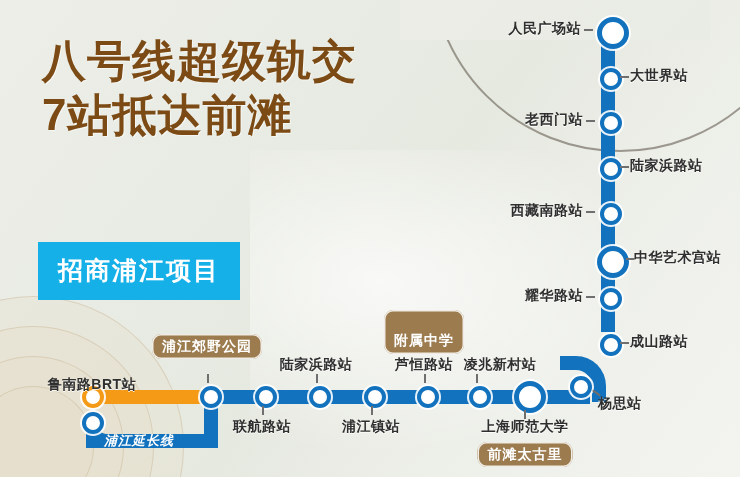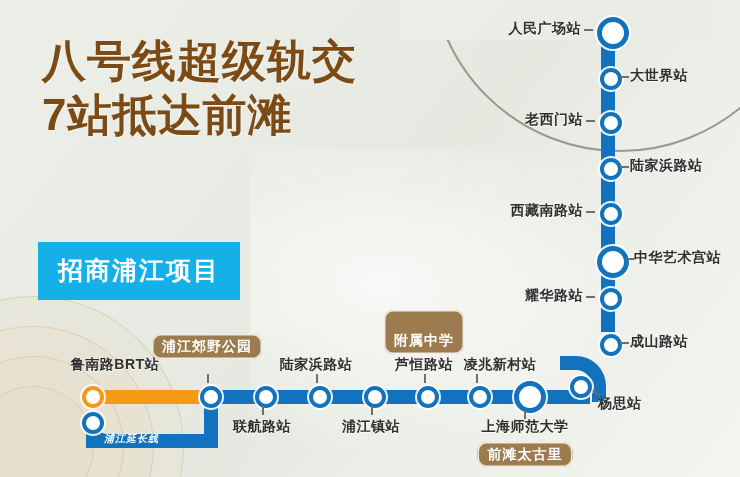--- a/index.html
+++ b/index.html
@@ -115,21 +115,21 @@
   .ext-v-left  { position:absolute; left:86px;  top:418px; width:14px; height:30px; background:#1372bd; }
   .ext-h       { position:absolute; left:86px;  top:434px; width:132px; height:14px; background:#1372bd; }
   .ext-v-right { position:absolute; left:204px; top:396px; width:14px; height:52px; background:#1372bd; }
   .ext-corner-l{ position:absolute; left:86px;  top:424px; width:24px; height:24px;
                  border:14px solid #1372bd; border-top:none; border-right:none;
                  box-sizing:border-box; border-bottom-left-radius:20px; }
   .ext-label {
     position: absolute;
     left: 104px; top: 432px;
     color: #ffffff;
-    font-size: 10px;
+    font-size: 13px;
     font-weight: 700;
     letter-spacing: 1px;
     white-space: nowrap;
     font-style: italic;
   }
 
   
   .stn {
     position: absolute;
     background: #ffffff;
@@ -244,21 +244,21 @@
 
   <div class="stn" style="left:600px; top:334px;"></div>
   <div class="tick h" style="left:620px; top:342px;"></div>
   <div class="lbl r" style="left:630px; top:342px;">成山路站</div>
 
   <div class="stn" style="left:570px; top:376px;"></div>
   <div class="tick h" style="left:592px; top:392px; transform:rotate(35deg);"></div>
   <div class="lbl r" style="left:598px; top:404px;">杨思站</div>
 
   <div class="stn orange" style="left:82px; top:386px;"></div>
-  <div class="lbl c" style="left:92px; top:356px;margin-left:23px;">鲁南路BRT站</div>
+  <div class="lbl c" style="left:92px; top:376px;">鲁南路BRT站</div>
 
   <div class="stn" style="left:82px; top:412px;"></div>
 
   <div class="stn" style="left:200px; top:386px;"></div>
   <div class="tick v" style="left:207px; top:374px;"></div>
   <div class="poi c" style="left:207px; top:334px;">浦江郊野公园</div>
 
   <div class="stn" style="left:255px; top:386px;"></div>
   <div class="tick v" style="left:262px; top:406px;"></div>
   <div class="lbl c" style="left:262px; top:418px;text-align:center;">联航路站</div>

